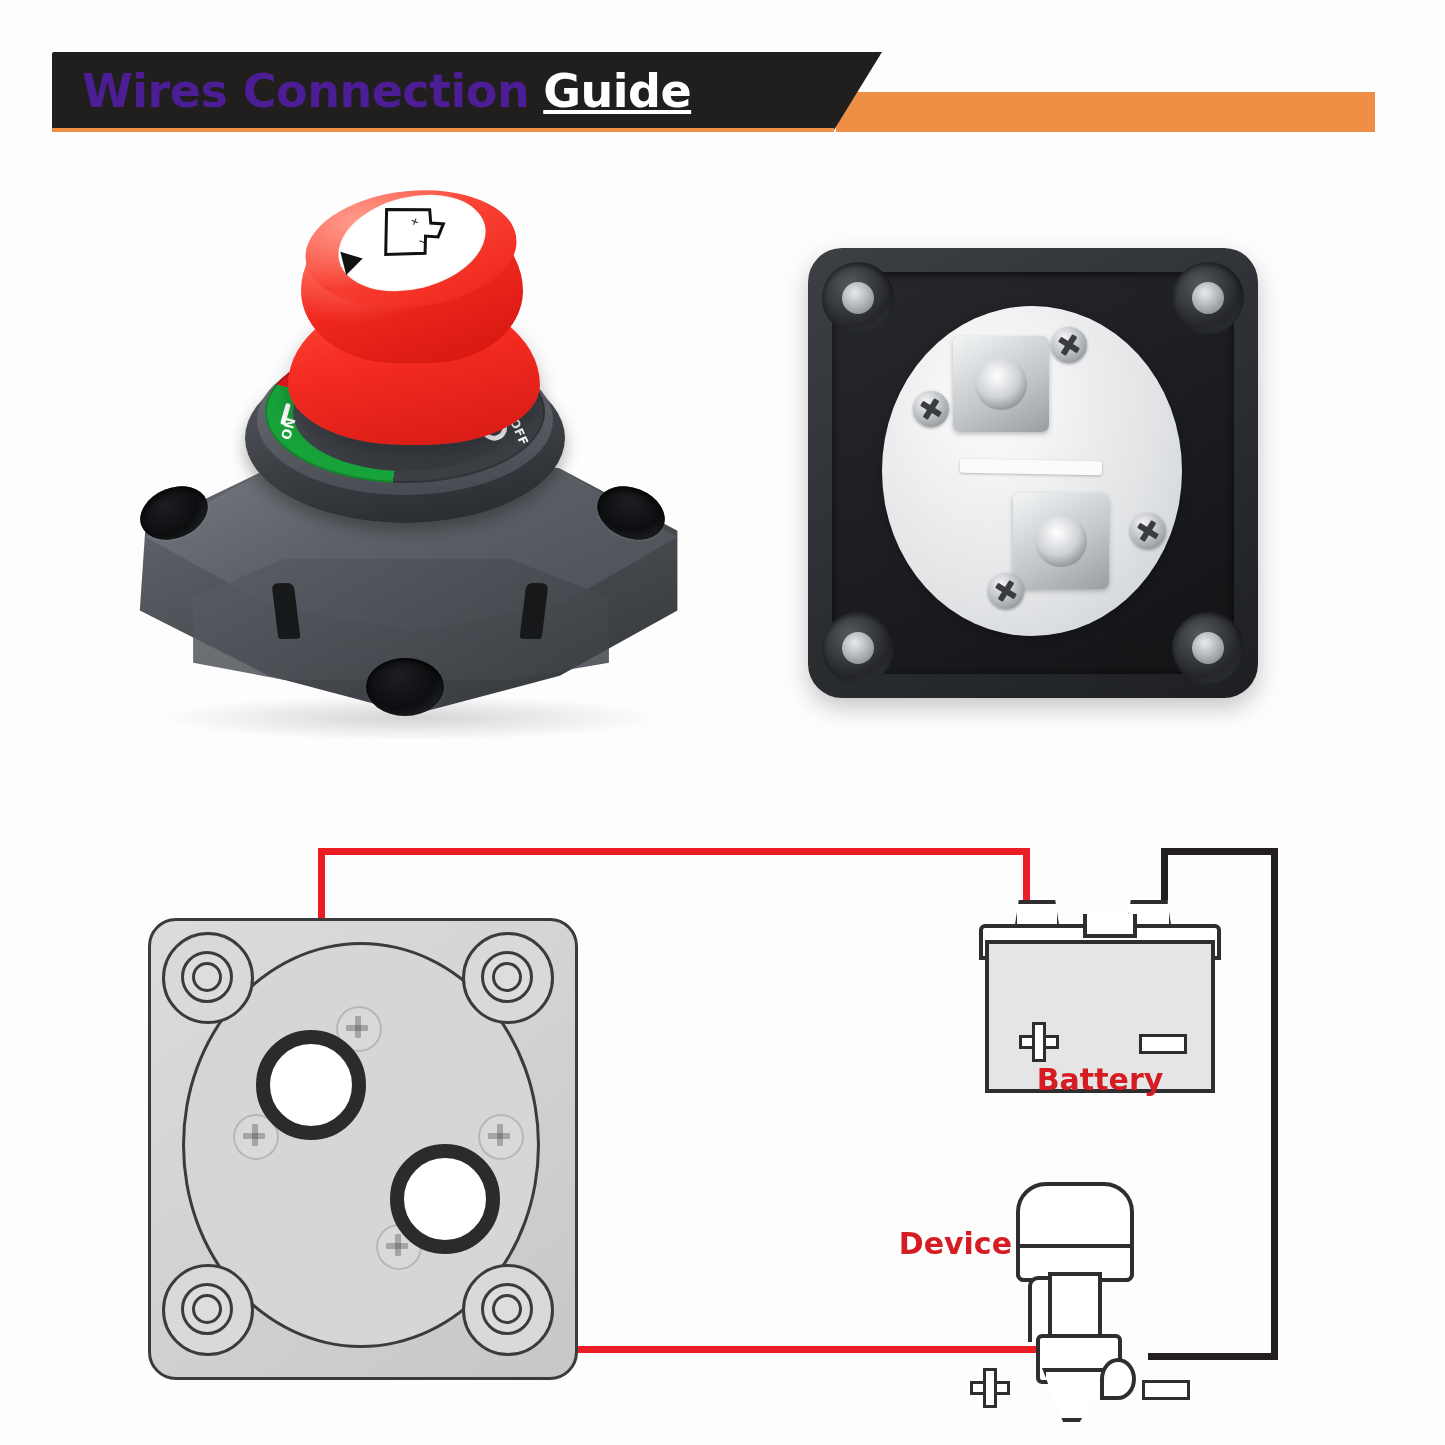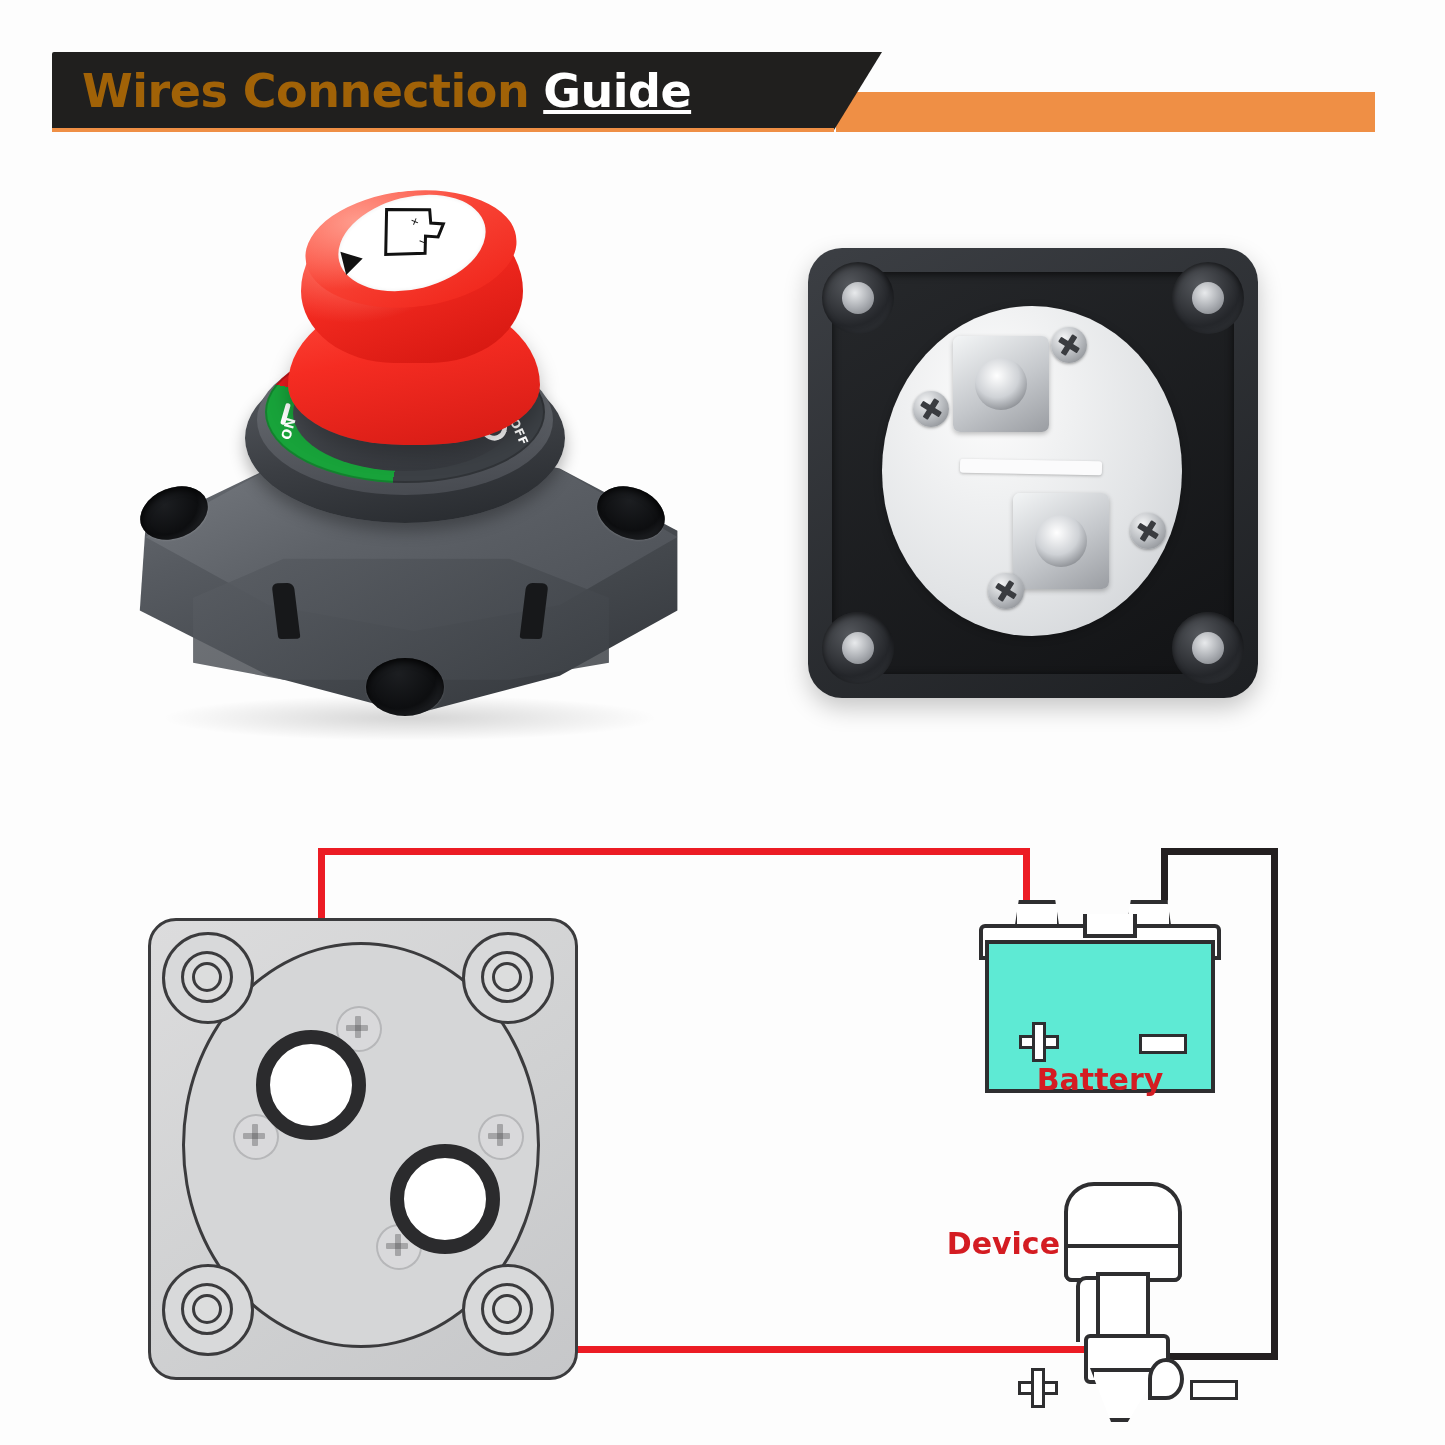--- a/index.html
+++ b/index.html
@@ -28,21 +28,21 @@
     position:absolute;left:52px;top:128px;width:782px;height:4px;
     background:#ef8f45;
   }
   .banner-text{
     position:absolute;left:82px;top:55px;height:72px;
     display:flex;align-items:center;
     font-size:46px;font-weight:bold;letter-spacing:-0.5px;
     font-family:"DejaVu Sans", sans-serif;
     white-space:nowrap;
   }
-  .bt-orange{color:#a16207;text-align:right;}
+  .bt-orange{color:#4c1d95;text-align:right;}
   .bt-white{color:#ffffff;margin-left:14px;text-decoration:underline;}
 
   
   .photo1{position:absolute;left:105px;top:175px;width:600px;height:600px;}
 
   .p1-base{
     position:absolute;left:18px;top:258px;width:560px;height:300px;
   }
   .p1-body{
     position:absolute;left:0;top:0;width:560px;height:296px;
@@ -274,21 +274,21 @@
   .sw-phil:after{left:17px;top:8px;width:6px;height:22px;}
   .sw-ph1{left:188px;top:88px;}
   .sw-ph2{left:85px;top:196px;}
   .sw-ph3{left:330px;top:196px;}
   .sw-ph4{left:228px;top:306px;}
 
   
   .battery{position:absolute;left:985px;top:100px;width:240px;height:185px;}
   .bat-case{
     position:absolute;left:0;top:40px;width:222px;height:145px;
-    border:4px solid #2e2e30;background:#5eead4;
+    border:4px solid #2e2e30;background:#e5e5e5;
   }
   .bat-lid{
     position:absolute;left:-6px;top:24px;width:234px;height:28px;
     border:4px solid #2e2e30;background:#fff;border-radius:6px 6px 0 0;
   }
   .bat-step{
     position:absolute;left:98px;top:14px;width:46px;height:20px;
     border-left:4px solid #2e2e30;border-bottom:4px solid #2e2e30;border-right:4px solid #2e2e30;
     background:#fff;
   }
@@ -310,21 +310,21 @@
   .bat-minus{
     position:absolute;left:150px;top:90px;width:42px;height:14px;border:3px solid #2e2e30;background:#fff;
   }
   .bat-label{
     position:absolute;left:0;top:118px;width:222px;text-align:center;
     color:#d41c22;font-size:30px;font-weight:bold;
     font-family:"DejaVu Sans", sans-serif;
   }
 
   
-  .device{position:absolute;left:1040px;top:382px;width:170px;height:230px;}
+  .device{position:absolute;left:992px;top:382px;width:170px;height:230px;}
   .dv-cowl{
     position:absolute;left:24px;top:0;width:110px;height:92px;
     border:4px solid #2e2e30;background:#fff;border-radius:30px 30px 8px 8px;
   }
   .dv-band{
     position:absolute;left:24px;top:62px;width:110px;height:30px;
     border:4px solid #2e2e30;background:#fff;border-radius:0 0 8px 8px;
   }
   .dv-shaft{
     position:absolute;left:56px;top:90px;width:46px;height:70px;

